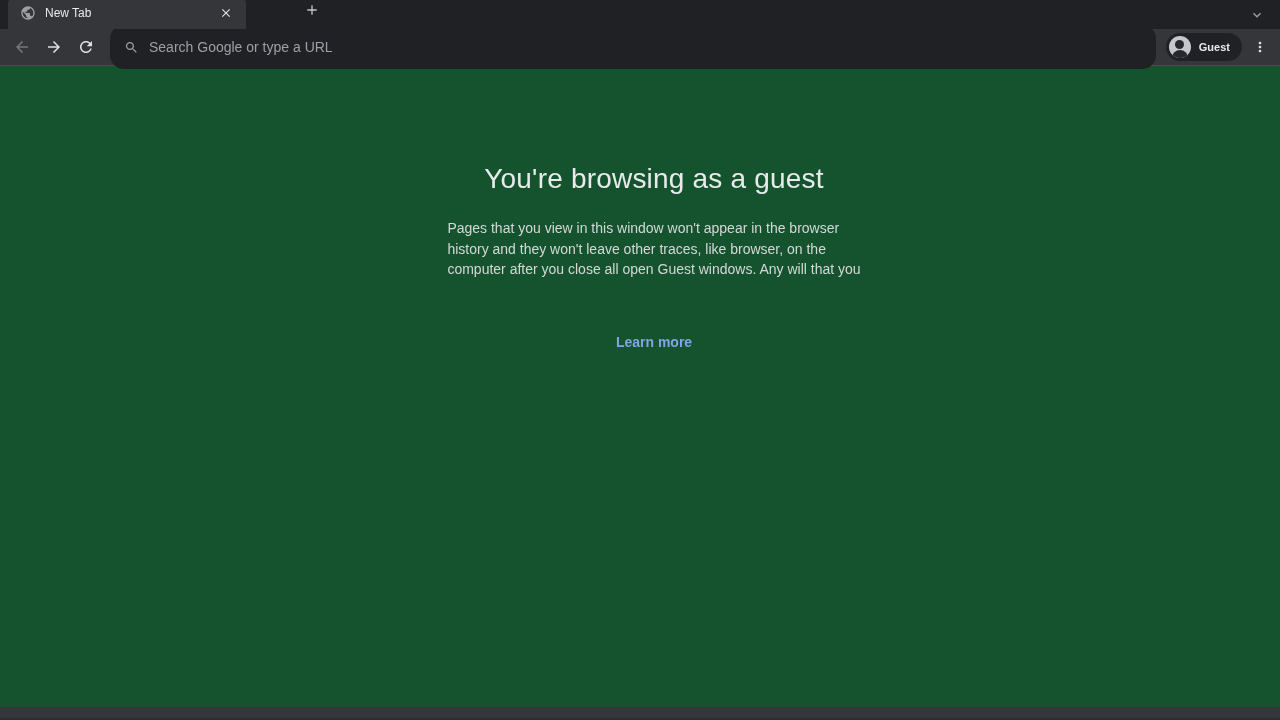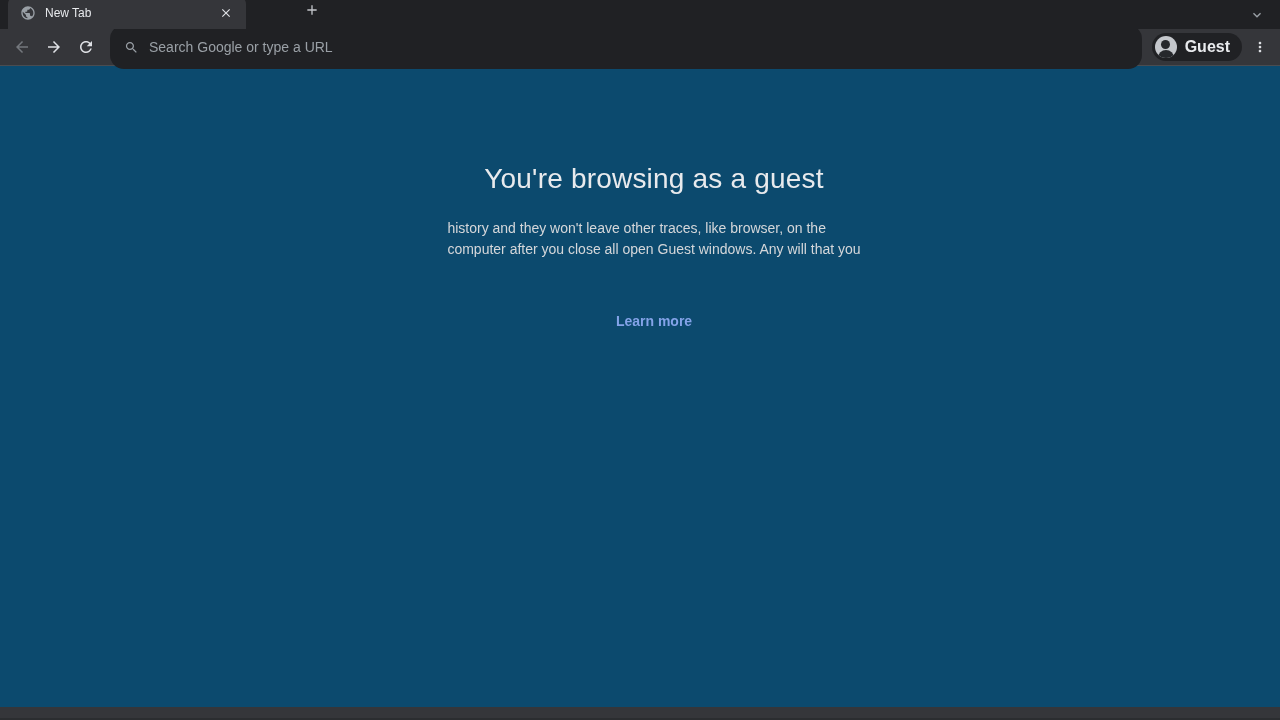--- a/index.html
+++ b/index.html
@@ -137,39 +137,39 @@
   }
   .avatar .body {
     position: absolute;
     width: 16px; height: 10px;
     border-radius: 8px 8px 0 0;
     background: #26282c;
     left: 3px; top: 14px;
   }
   .profile-label {
     color: #e8eaed;
-    font-size: 16px;
+    font-size: 11px;
     font-weight: bold;
     margin-left: 8px;
     white-space: nowrap;
   }
   .menu-btn {
     width: 28px; height: 28px;
     margin-left: 4px;
     border-radius: 50%;
     display: flex; align-items: center; justify-content: center;
     cursor: pointer;
     flex: 0 0 auto;
   }
   .menu-btn svg { width: 16px; height: 16px; fill: #dfe1e5; }
 
   
   .page {
     height: 641px;
-    background: #0c4a6e;
+    background: #14532d;
     text-align: center;
     padding-top: 97px;
     padding-left: 28px;
   }
   .guest-heading {
     font-size: 28px;
     font-weight: normal;
     color: #e8eaed;
     letter-spacing: 0.2px;
   }
@@ -262,20 +262,21 @@
   <div class="menu-btn">
     <svg viewBox="0 0 24 24">
       <path d="M12 8c1.1 0 2-.9 2-2s-.9-2-2-2-2 .9-2 2 .9 2 2 2zm0 2c-1.1 0-2 .9-2 2s.9 2 2 2 2-.9 2-2-.9-2-2-2zm0 6c-1.1 0-2 .9-2 2s.9 2 2 2 2-.9 2-2-.9-2-2-2z"></path>
     </svg>
   </div>
 </div>
 
 <div class="page">
   <h1 class="guest-heading">You're browsing as a guest</h1>
   <div class="guest-body">
+    <div class="line">Pages that you view in this window won't appear in the browser</div>
     <div class="line">history and they won't leave other traces, like browser, on the</div>
     <div class="line">computer after you close all open Guest windows. Any will that you</div>
   </div>
   <br>
   <a class="learn-more">Learn more</a>
 </div>
 
 <div class="bottom-edge"></div>
 
 </body></html>

